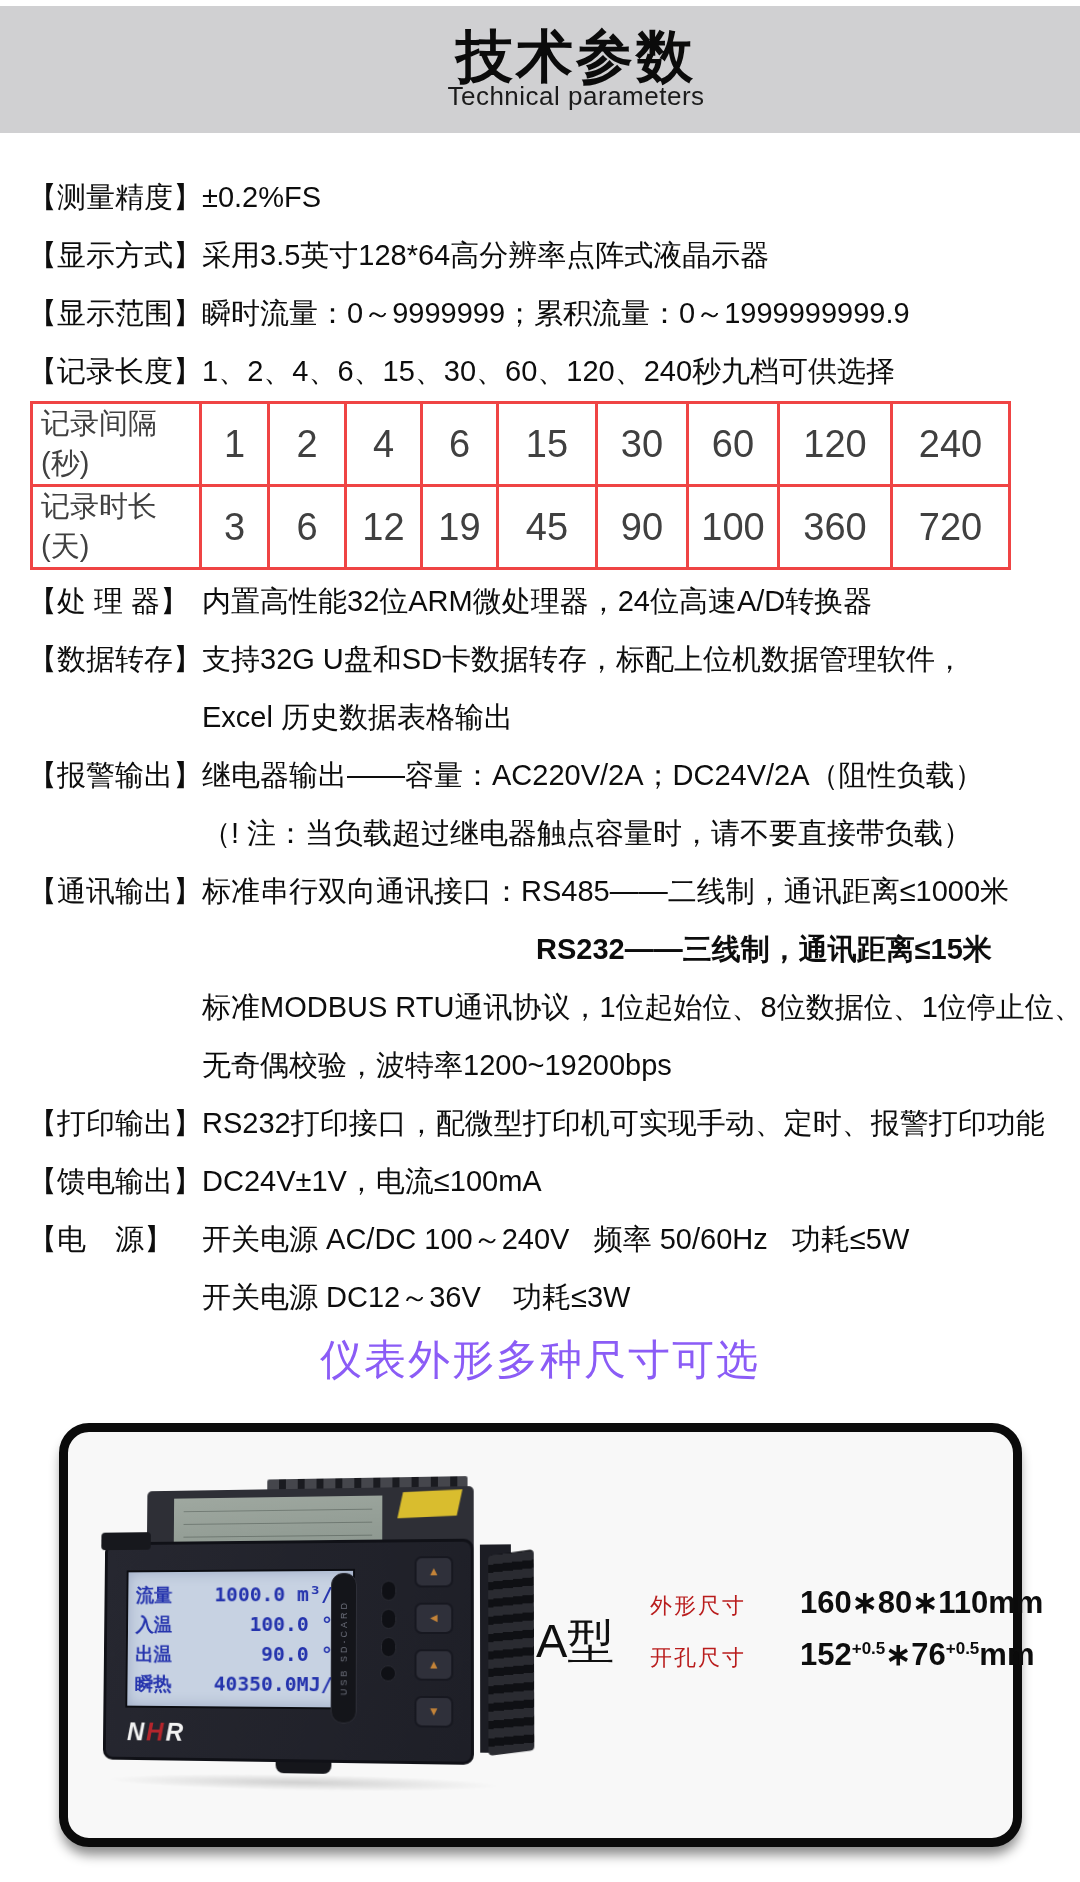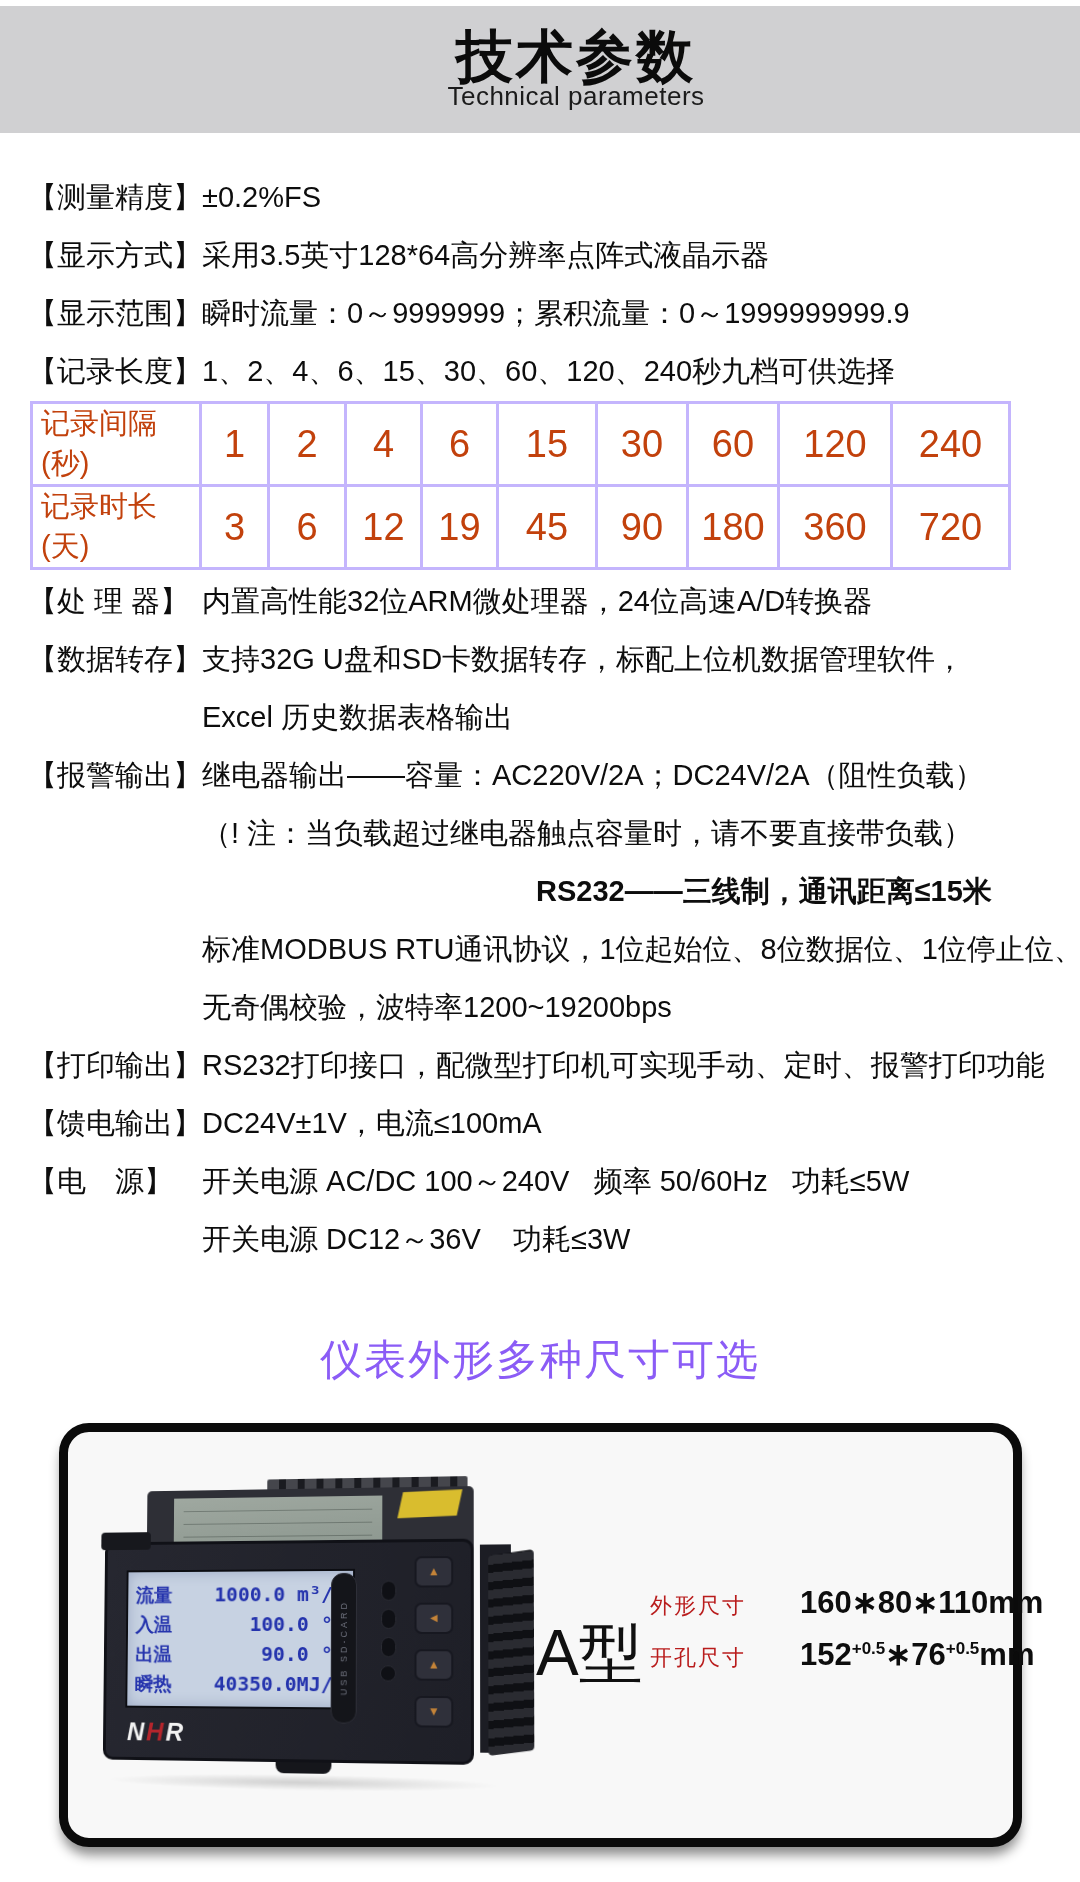--- a/index.html
+++ b/index.html
@@ -20,21 +20,21 @@
 
   
   .specs { position:absolute; top:168px; left:28px; width:1026px; }
   .spec-row { display:flex; align-items:flex-start; font-size:29px; font-weight:500; color:#0d0d0d; }
   .spec-row > span { line-height:58px; white-space:pre; }
   .spec-label { flex:0 0 174px; }
   .indent-deep { padding-left:334px;font-weight:bold; }
 
   
   .record-table { border-collapse:collapse; width:978px; margin:1px 0 2px 2px; table-layout:fixed; }
-  .record-table td { border:3px solid #c4b5fd; text-align:center; height:56px; font-size:38px; font-weight:500; color:#c2410c; padding:0; }
+  .record-table td { border:3px solid #ef4444; text-align:center; height:56px; font-size:38px; font-weight:500; color:#404040; padding:0; }
   .record-table td.rowhead { text-align:left; padding-left:8px; font-size:29px; }
 
   
   .section-heading {
     position:absolute; top:1332px; left:0; width:1080px; text-align:center;
     font-size:42px; font-weight:400; color:#8b5cf6; letter-spacing:2px;
   }
   .model-card {
     position:absolute; top:1423px; left:59px; width:945px; height:406px;
     background:#f8f8f8; border:9px solid #0b0b0b; border-radius:30px;
@@ -79,21 +79,21 @@
     border:1px solid #2e2f38; border-radius:12px; display:flex; align-items:center; justify-content:center; }
   .slot-text { writing-mode:vertical-rl; transform:rotate(180deg); font-size:9px; color:#70737f; letter-spacing:3px; white-space:nowrap; }
   .col-ind { position:absolute; left:278px; top:38px; width:18px; }
   .ind { width:13px; height:18px; border-radius:9px; background:#0f1015; border:1px solid #2a2b33; margin:0 auto 8px auto; }
   .ind-round { width:14px; height:14px; border-radius:50%; }
   .col-keys { position:absolute; left:312px; top:14px; width:40px; }
   .key { width:34px; height:27px; background:#2f303a; border:2px solid #171820; border-radius:7px;
     margin:0 auto 15px auto; color:#c58438; font-size:12px; line-height:27px; text-align:center; }
 
   
-  .model-name { position:absolute; left:468px; top:178px; font-size:64px; font-weight:400; color:#101010; }
+  .model-name { position:absolute; left:468px; top:178px; font-size:47px; font-weight:400; color:#101010; }
   .dims { position:absolute; left:582px; top:152px; }
   .dim-row { display:flex; align-items:baseline; height:52px; }
   .dim-label { font-size:22px; font-weight:400; color:#b91c1c; width:150px; letter-spacing:2px; }
   .dim-value { font-size:31px; font-weight:700; color:#0d0d0d; white-space:nowrap; }
   .dim-value sup { font-size:17px; }
 </style>
 </head>
 <body>
 
 <div class="page">
@@ -148,21 +148,21 @@
         <td>240</td>
       </tr>
       <tr>
         <td class="rowhead">记录时长(天)</td>
         <td>3</td>
         <td>6</td>
         <td>12</td>
         <td>19</td>
         <td>45</td>
         <td>90</td>
-        <td>180</td>
+        <td>100</td>
         <td>360</td>
         <td>720</td>
       </tr>
     </tbody>
       </table>
 
     <div class="spec-row">
       <span class="spec-label">【处 理 器】</span>
       <span class="spec-text">内置高性能32位ARM微处理器，24位高速A/D转换器</span>
     </div>
@@ -174,20 +174,24 @@
       <span class="spec-label"></span>
       <span class="spec-text">Excel 历史数据表格输出</span>
     </div>
     <div class="spec-row">
       <span class="spec-label">【报警输出】</span>
       <span class="spec-text">继电器输出——容量：AC220V/2A；DC24V/2A（阻性负载）</span>
     </div>
     <div class="spec-row">
       <span class="spec-label"></span>
       <span class="spec-text">（! 注：当负载超过继电器触点容量时，请不要直接带负载）</span>
+    </div>
+    <div class="spec-row">
+      <span class="spec-label">【通讯输出】</span>
+      <span class="spec-text">标准串行双向通讯接口：RS485——二线制，通讯距离≤1000米</span>
     </div>
     <div class="spec-row">
       <span class="spec-label"></span>
       <span class="spec-text indent-deep">RS232——三线制，通讯距离≤15米</span>
     </div>
     <div class="spec-row">
       <span class="spec-label"></span>
       <span class="spec-text">标准MODBUS RTU通讯协议，1位起始位、8位数据位、1位停止位、</span>
     </div>
     <div class="spec-row">

